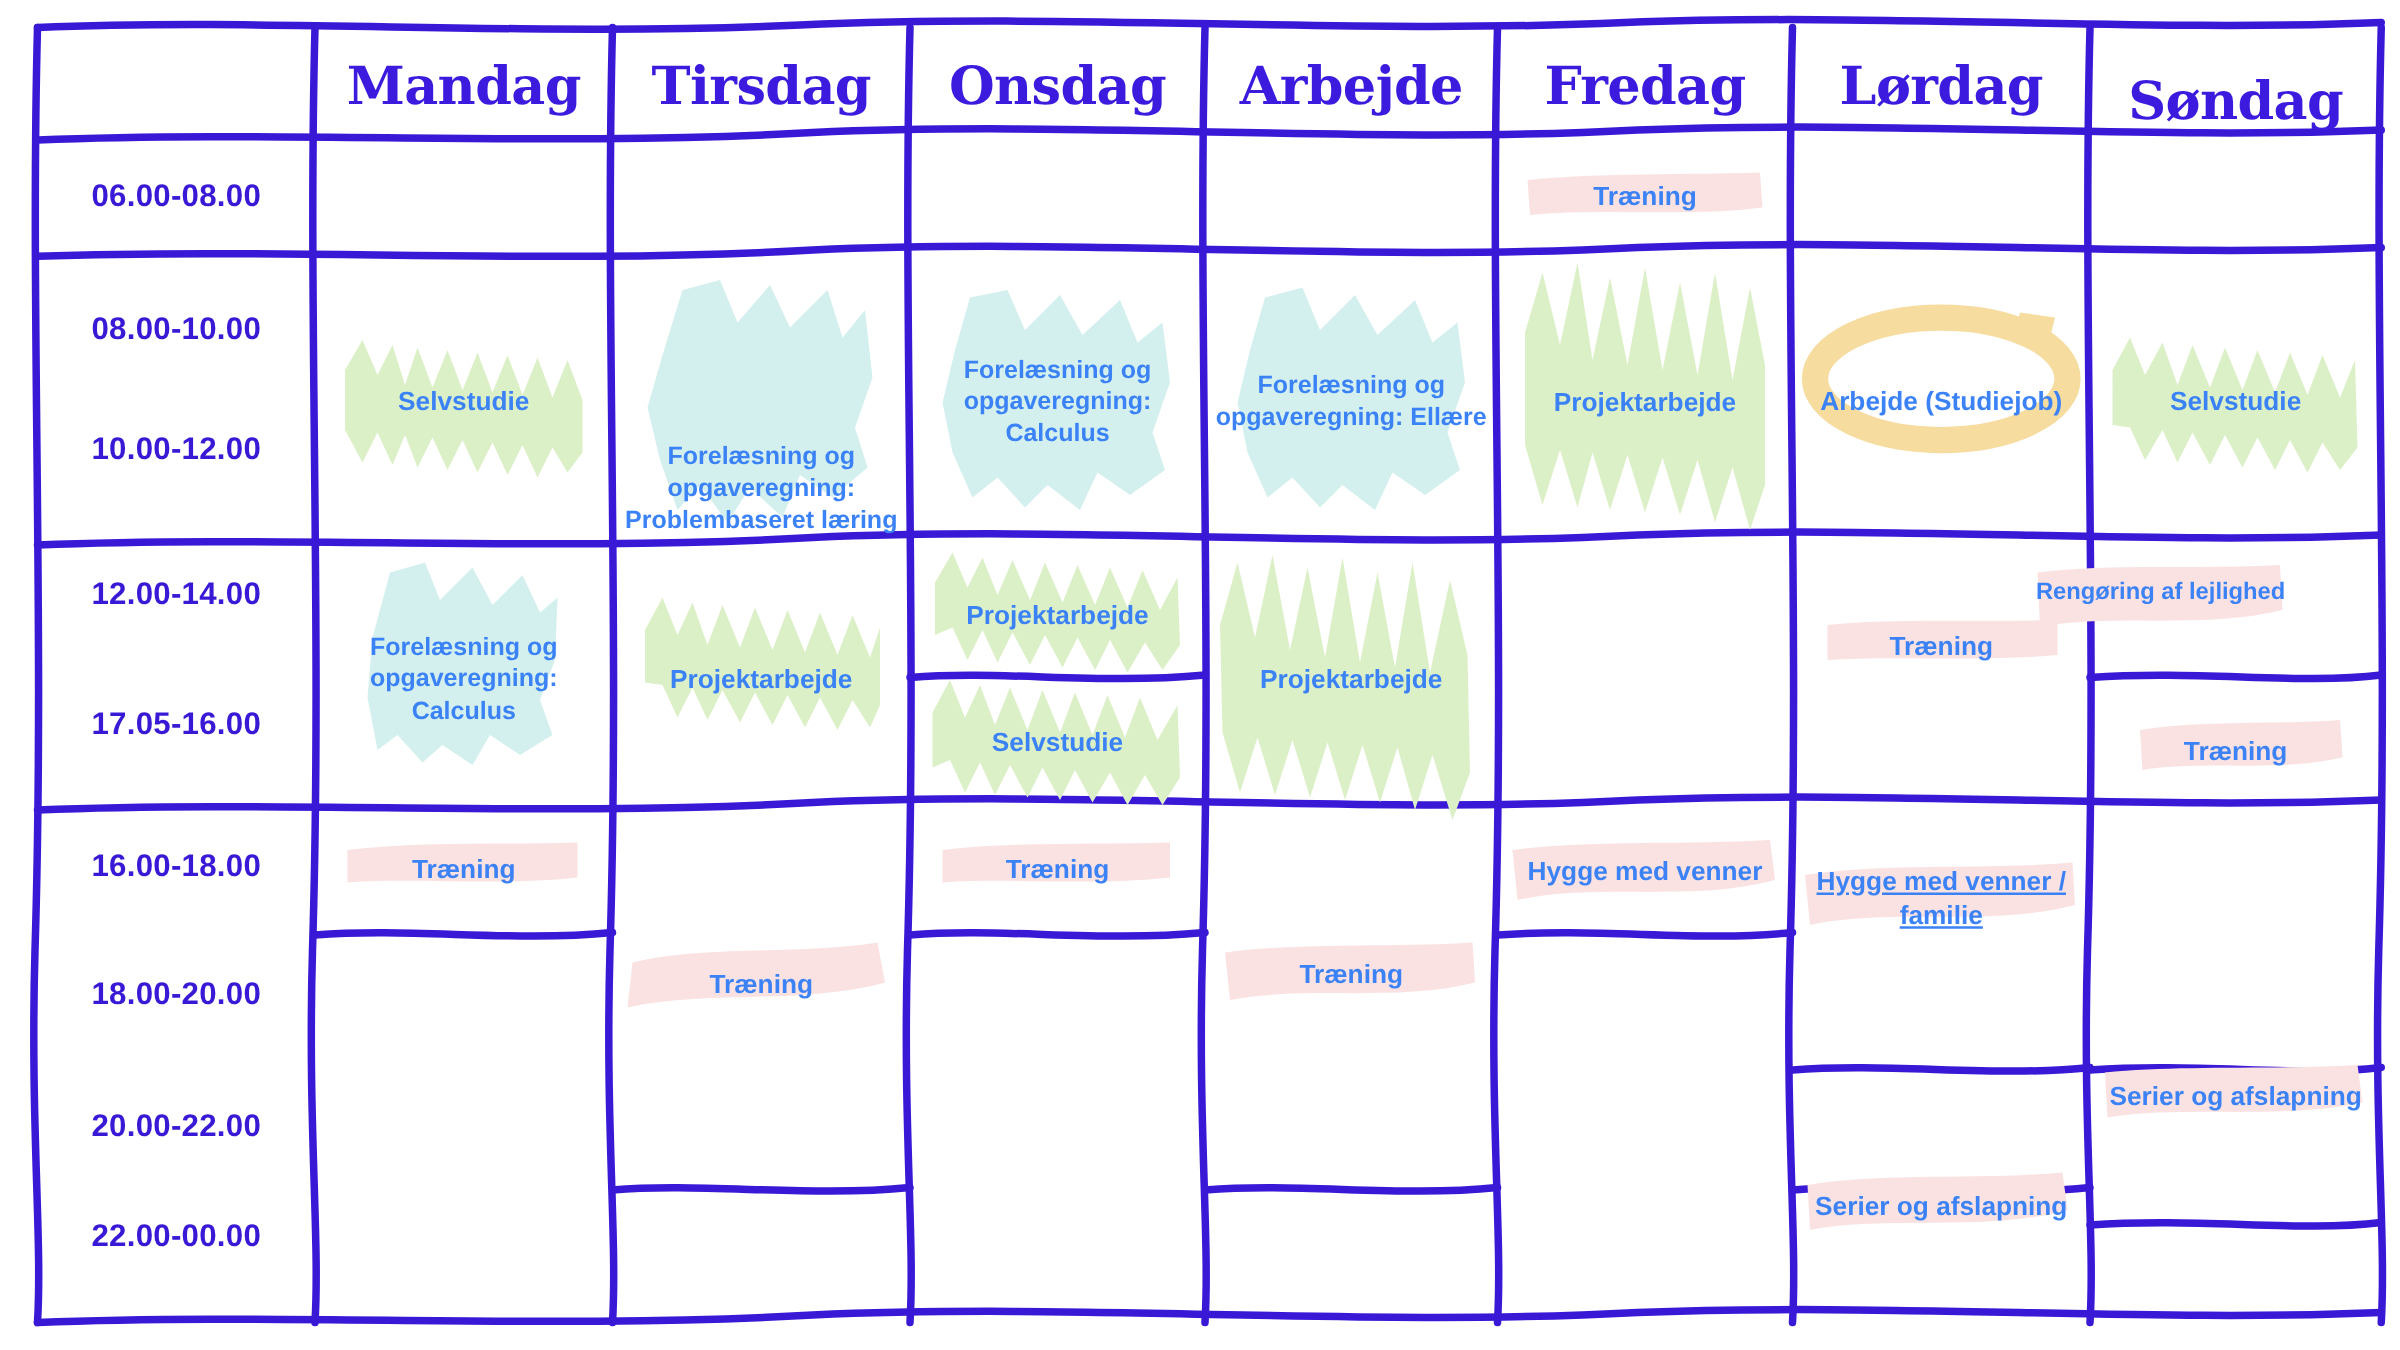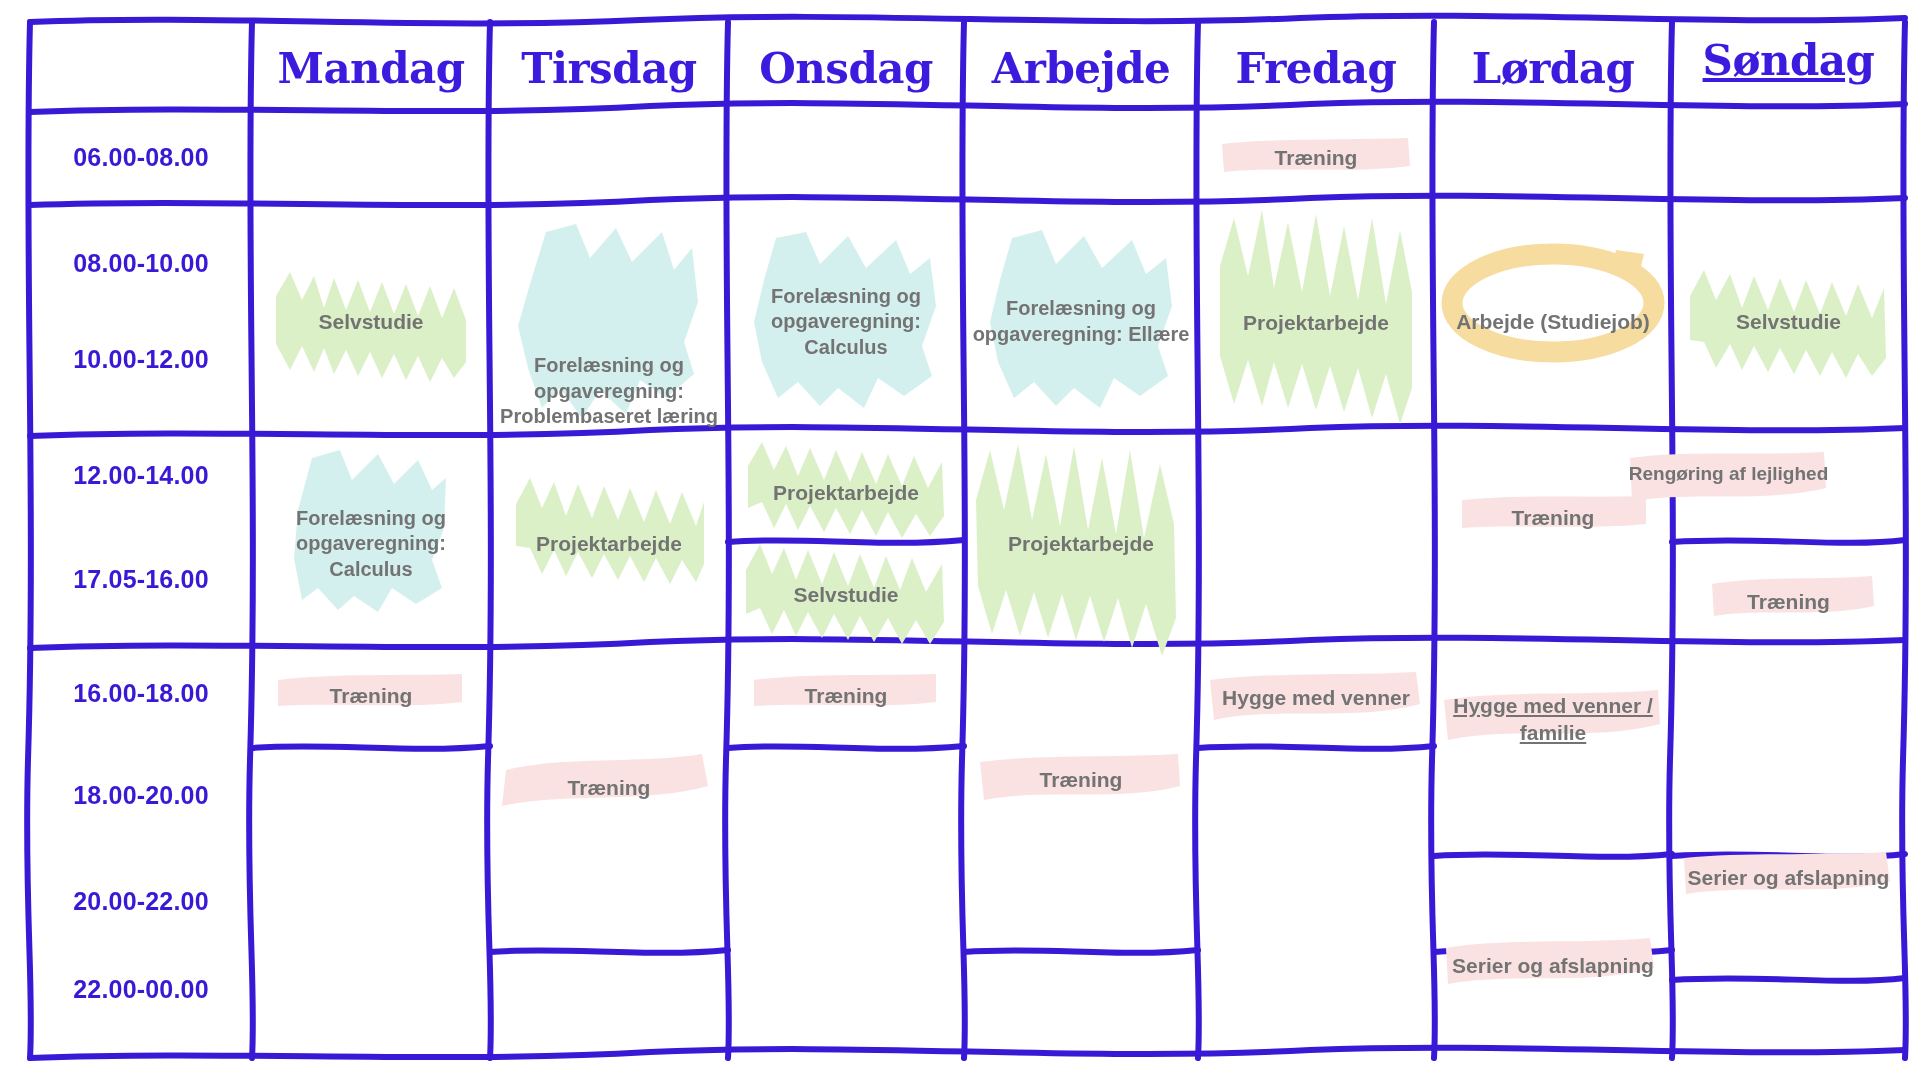--- a/index.html
+++ b/index.html
@@ -17,21 +17,21 @@
 
   .cell{position:absolute;display:flex;align-items:center;justify-content:center;
         text-align:center;color:#3a19d6;font-weight:bold;box-sizing:border-box;}
 
   .dayhead{font-size:42px;letter-spacing:-.5px;color:#3c1ade;
            font-family:"DejaVu Serif","Liberation Serif",serif;font-weight:bold;}
 
   .timelbl{font-size:25px;color:#3a19d6;font-weight:bold;letter-spacing:.2px;}
 
   .ev{position:absolute;display:flex;align-items:center;justify-content:center;
-      text-align:center;color:#737373;font-weight:bold;font-size:21px;line-height:1.28;
+      text-align:center;color:#3b82f6;font-weight:bold;font-size:21px;line-height:1.28;
       box-sizing:border-box;}
   .ev .txt{position:relative;z-index:3;padding:0 4px;}
 
   
   .hl{position:absolute;z-index:1;pointer-events:none;}
   .hl svg{display:block;overflow:visible;}
 
   .small{font-size:20px;}
   .tiny{font-size:19px;}
 </style>
@@ -92,21 +92,21 @@
   </div>
 
   <div class="cells">
 
     <div class="cell dayhead" style="left:252px;top:24px;width:238px;height:88px;">Mandag</div>
     <div class="cell dayhead" style="left:490px;top:24px;width:238px;height:88px;">Tirsdag</div>
     <div class="cell dayhead" style="left:728px;top:24px;width:236px;height:88px;">Onsdag</div>
     <div class="cell dayhead" style="left:964px;top:24px;width:234px;height:88px;">Arbejde</div>
     <div class="cell dayhead" style="left:1198px;top:24px;width:236px;height:88px;">Fredag</div>
     <div class="cell dayhead" style="left:1434px;top:24px;width:238px;height:88px;">Lørdag</div>
-    <div class="cell dayhead" style="left:1672px;top:16px;width:233px;height:88px;text-decoration:underline;">Søndag</div>
+    <div class="cell dayhead" style="left:1672px;top:36px;width:233px;height:88px;">Søndag</div>
 
     <div class="cell timelbl" style="left:30px;top:140px;width:222px;height:34px;">06.00-08.00</div>
     <div class="cell timelbl" style="left:30px;top:246px;width:222px;height:34px;">08.00-10.00</div>
     <div class="cell timelbl" style="left:30px;top:342px;width:222px;height:34px;text-align:center;">10.00-12.00</div>
     <div class="cell timelbl" style="left:30px;top:458px;width:222px;height:34px;">12.00-14.00</div>
     <div class="cell timelbl" style="left:30px;top:562px;width:222px;height:34px;">17.05-16.00</div>
     <div class="cell timelbl" style="left:30px;top:676px;width:222px;height:34px;">16.00-18.00</div>
     <div class="cell timelbl" style="left:30px;top:778px;width:222px;height:34px;">18.00-20.00</div>
     <div class="cell timelbl" style="left:30px;top:884px;width:222px;height:34px;">20.00-22.00</div>
     <div class="cell timelbl" style="left:30px;top:972px;width:222px;height:34px;">22.00-00.00</div>

